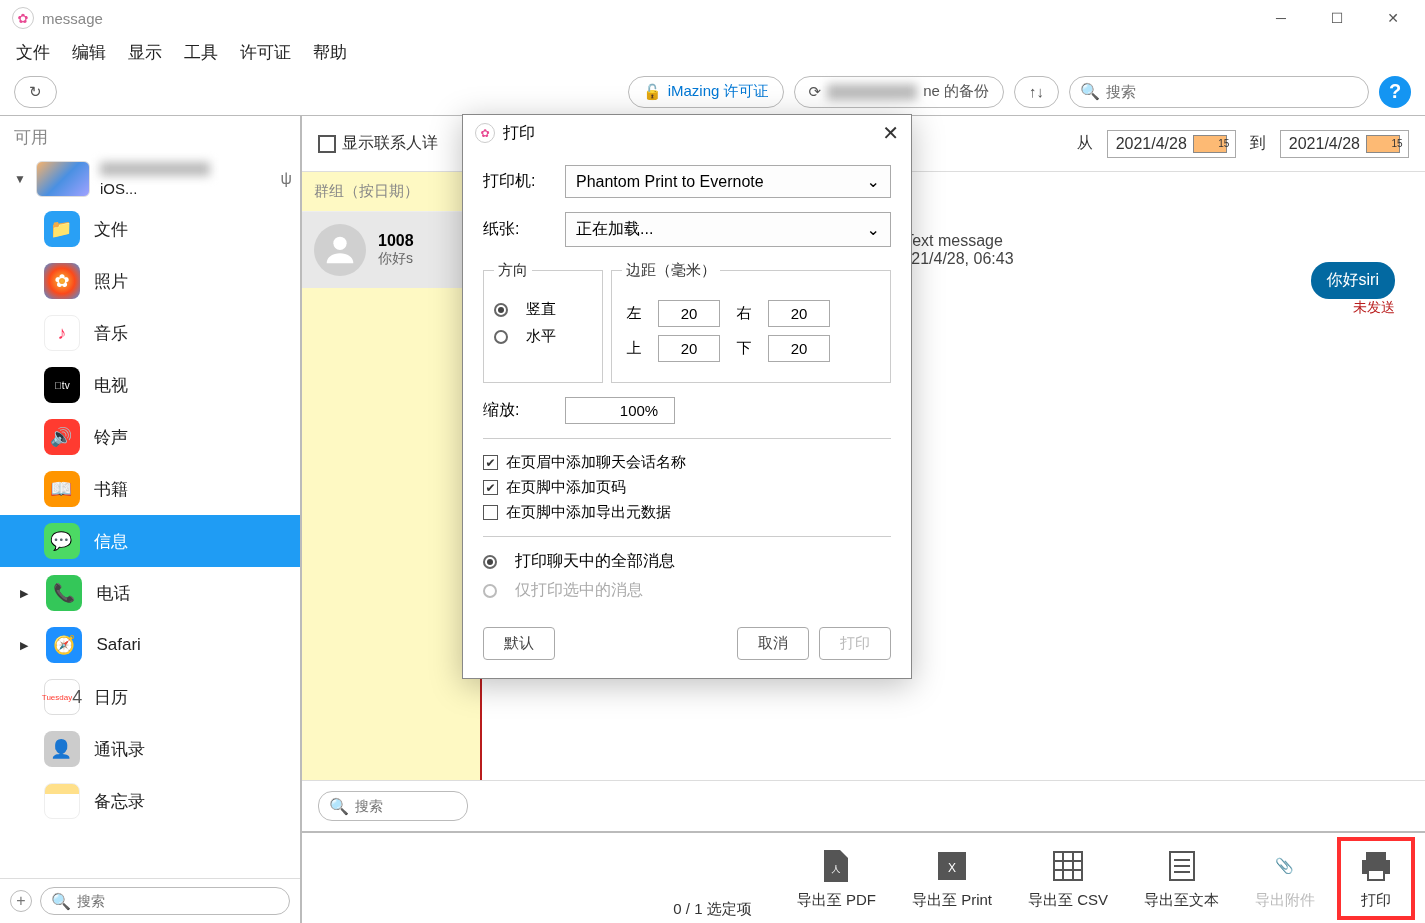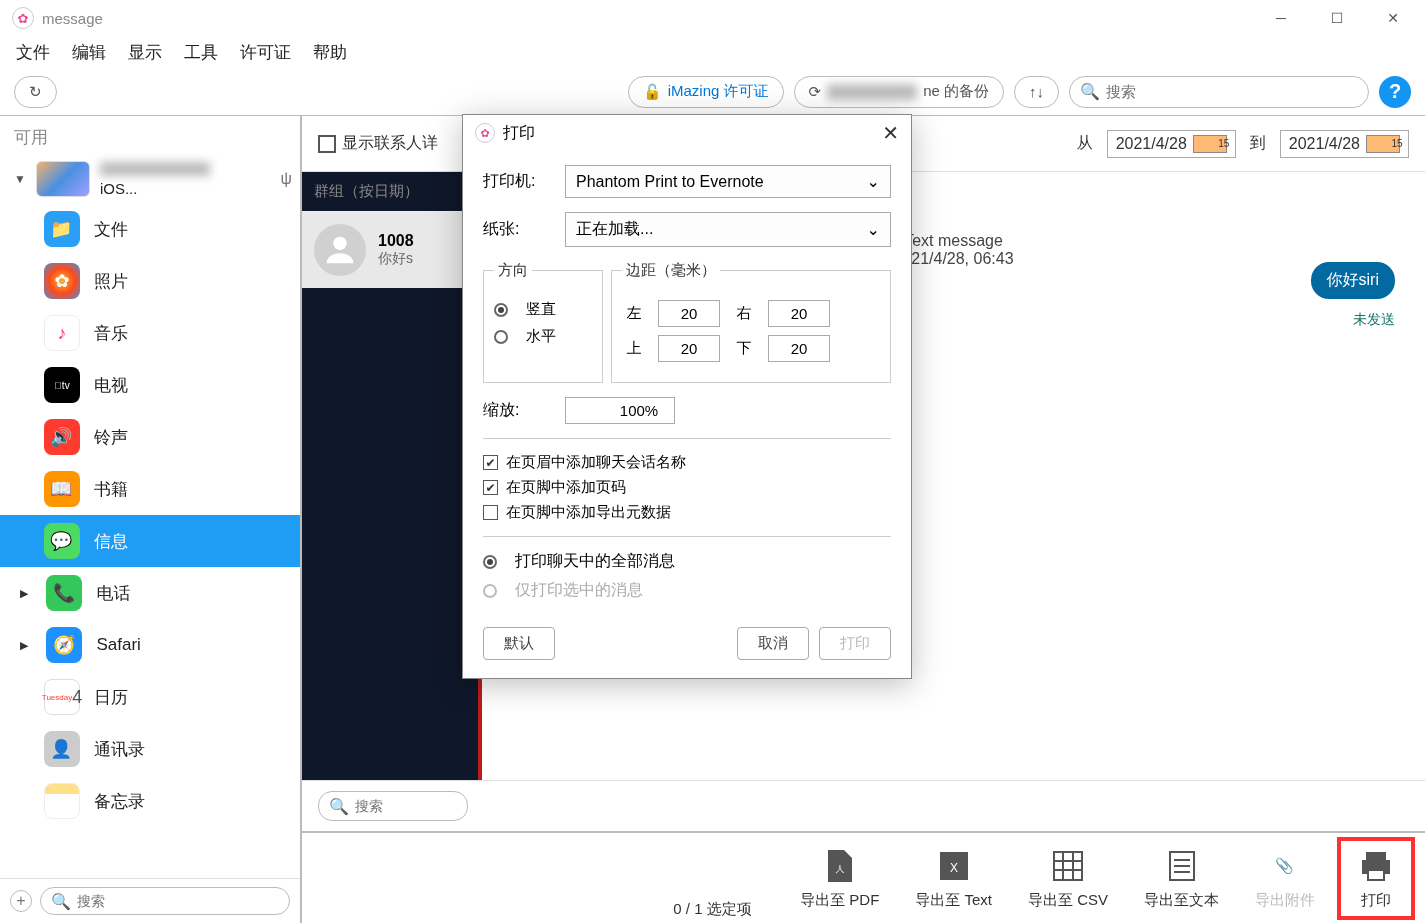--- a/index.html
+++ b/index.html
@@ -48,33 +48,33 @@
 
 
 .content { flex:1; display:flex; flex-direction:column;}
 .filterbar { height:56px; display:flex; align-items:center; padding:0 16px; gap:14px; border-bottom:1px solid #ddd; font-size:16px; color:#333;}
 .filterbar .cb { width:18px; height:18px; border:2px solid #555; display:inline-block; margin-right:6px;}
 .filterbar .spacer{flex:1;}
 .date-input { border:1px solid #aaa; padding:4px 8px; display:flex; align-items:center; gap:6px; font-size:16px;}
 .cal-ic{width:34px;height:18px;border:1px solid #888;display:inline-flex;align-items:center;justify-content:center;font-size:10px;background:#fdba74;padding-left:28px;}
 
 .convo { flex:1; display:flex; position:relative; overflow:hidden;}
-.group-col { width:180px; border-right:4px solid #b91c1c; background:#0f172a;}
+.group-col { width:180px; border-right:2px solid #b91c1c; background:#fef9c3;}
 .group-header { padding:10px 12px; color:#888; font-size:15px; border-bottom:1px solid #eee;}
 .group-item { display:flex; align-items:center; gap:12px; padding:12px; background:#e8e8e8;}
 .avatar { width:52px; height:52px; border-radius:50%; background:#d0d0d0; display:flex; align-items:center; justify-content:center; color:#fff;}
 .avatar svg{width:40px;height:40px;}
 .group-text .t1{font-weight:bold;font-size:16px;}
 .group-text .t2{color:#666;font-size:14px;}
 
 .chat-area { flex:1; padding:20px; position:relative;}
 .chat-meta { text-align:center; color:#444; font-size:16px; margin-top:40px;}
 .bubble-wrap { position:absolute; right:30px; top:90px; text-align:right;}
 .bubble { background:#0369a1; color:#fff; padding:8px 16px; border-radius:18px; display:inline-block; font-size:16px;}
-.bubble-status { color:#0f766e; font-size:14px; margin-top:12px;}
+.bubble-status { color:#b91c1c; font-size:14px; margin-top:0;}
 
 .content-search { padding:10px 16px; border-top:1px solid #ddd;}
 .content-search .sbox{ border:1px solid #bbb; border-radius:14px; height:30px; width:150px; display:flex; align-items:center; padding:0 10px; color:#888; gap:6px;}
 .content-search input{border:none;outline:none;width:100%;font-size:14px;}
 
 
 .actionbar { height:92px; border-top:2px solid #bbb; display:flex; align-items:center; justify-content:flex-end; padding:0 10px; gap:8px;}
 .action { display:flex; flex-direction:column; align-items:center; gap:6px; padding:6px 14px; color:#333; font-size:15px;}
 .action.disabled{color:#bbb;}
 .action .aicon{width:42px;height:38px;display:flex;align-items:center;justify-content:center;color:#444;}
@@ -291,21 +291,21 @@
           </div>
           <span>导出至 PDF</span>
         </div>
       <div class="action">
           <div class="aicon">
             <svg width="40" height="36" viewBox="0 0 40 36">
               <rect x="6" y="4" width="28" height="28" fill="#555"></rect>
               <text x="20" y="24" fill="#fff" font-size="12" text-anchor="middle">X</text>
             </svg>
           </div>
-          <span>导出至 Text</span>
+          <span>导出至 Print</span>
         </div>
       <div class="action">
           <div class="aicon">
             <svg width="40" height="36" viewBox="0 0 40 36">
               <rect x="6" y="4" width="28" height="28" fill="none" stroke="#555" stroke-width="2"></rect>
               <line x1="6" y1="13" x2="34" y2="13" stroke="#555" stroke-width="2"></line>
               <line x1="6" y1="22" x2="34" y2="22" stroke="#555" stroke-width="2"></line>
               <line x1="15" y1="4" x2="15" y2="32" stroke="#555" stroke-width="2"></line>
               <line x1="25" y1="4" x2="25" y2="32" stroke="#555" stroke-width="2"></line>
             </svg>

